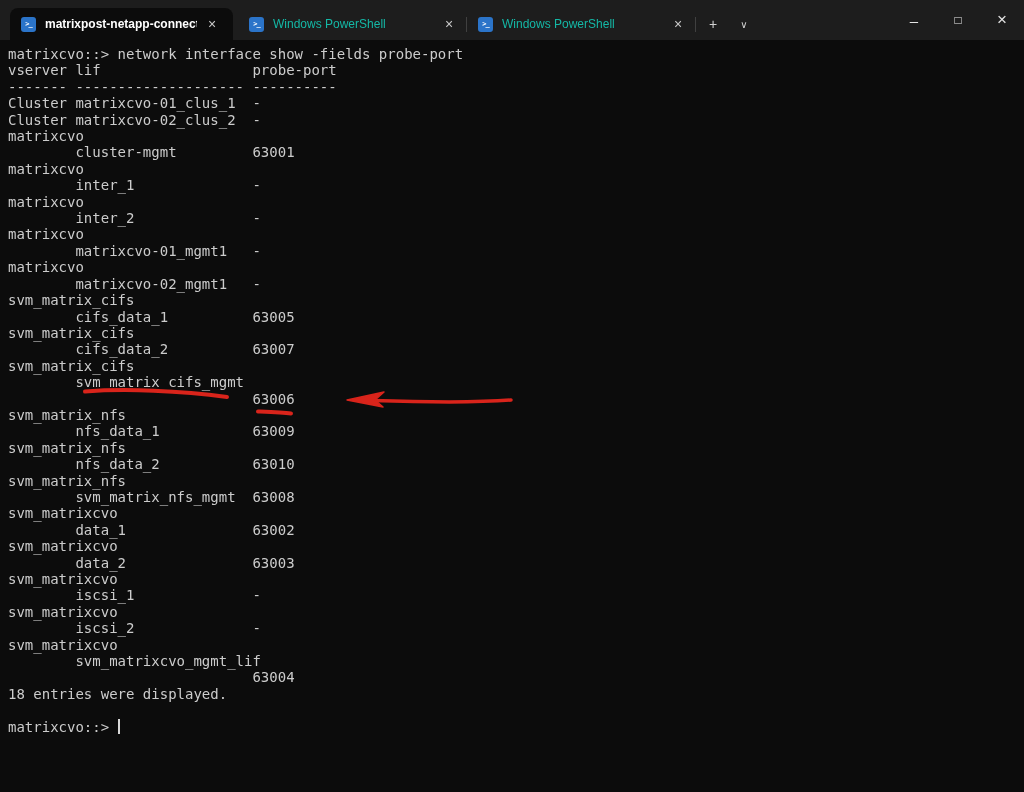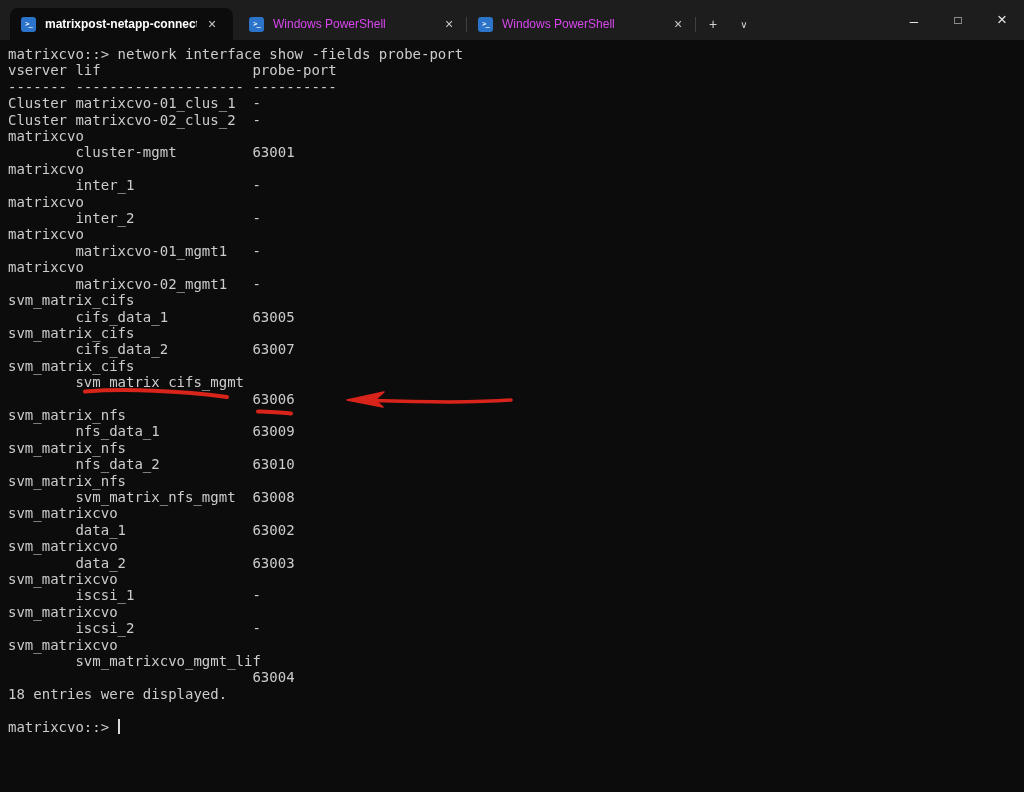--- a/index.html
+++ b/index.html
@@ -10,21 +10,21 @@
   .tabbar{position:absolute;top:0;left:0;width:1024px;height:40px;background:#1d1d1d;
           display:flex;align-items:flex-end;box-sizing:border-box;}
   .tab{height:32px;display:flex;align-items:center;box-sizing:border-box;
        padding:0 8px 0 11px;cursor:default;}
   .tab.active{width:223px;margin-left:10px;background:#0c0c0c;border-radius:8px 8px 0 0;}
   .tab.inactive{width:228px;}
   .tab.inactive:nth-of-type(2){margin-left:5px;}
   .ps-icon{flex:none;width:15px;height:15px;background:#2b74c9;border-radius:3px;
            color:#fff;font-family:"DejaVu Sans Mono",monospace;font-size:7px;font-weight:bold;
            line-height:15px;text-align:center;letter-spacing:-1px;margin-right:9px;}
-  .tab-title{flex:1;font-size:12px;color:#d946ef;white-space:nowrap;overflow:hidden;}
+  .tab-title{flex:1;font-size:12px;color:#14b8a6;white-space:nowrap;overflow:hidden;}
   .tab.active .tab-title{color:#ffffff;font-weight:700;max-width:152px;}
   .tab-close{flex:none;width:18px;height:18px;margin-left:6px;color:#c9c9c9;font-size:14px;
              line-height:18px;text-align:center;border-radius:3px;}
   .tab-sep{width:1px;height:15px;background:#404040;align-self:center;margin-top:8px;}
   .iconbtn{width:34px;height:28px;align-self:center;margin-top:8px;display:flex;
            align-items:center;justify-content:center;color:#d2d2d2;font-size:14px;border-radius:4px;}
   .iconbtn.chev{font-size:10px;width:28px;}
   .drag{flex:1;height:40px;}
   .winctrl{width:44px;height:40px;display:flex;align-items:center;justify-content:center;
            color:#e4e4e4;font-size:15px;}

